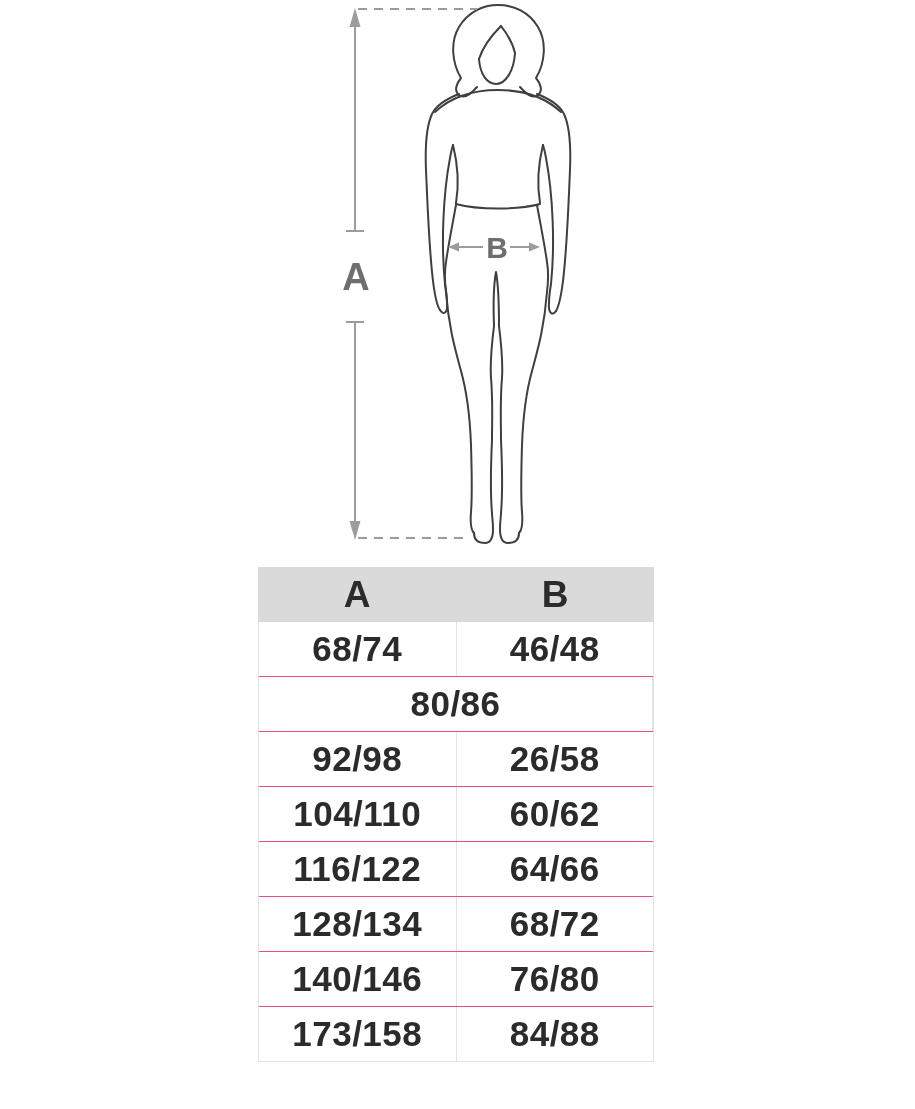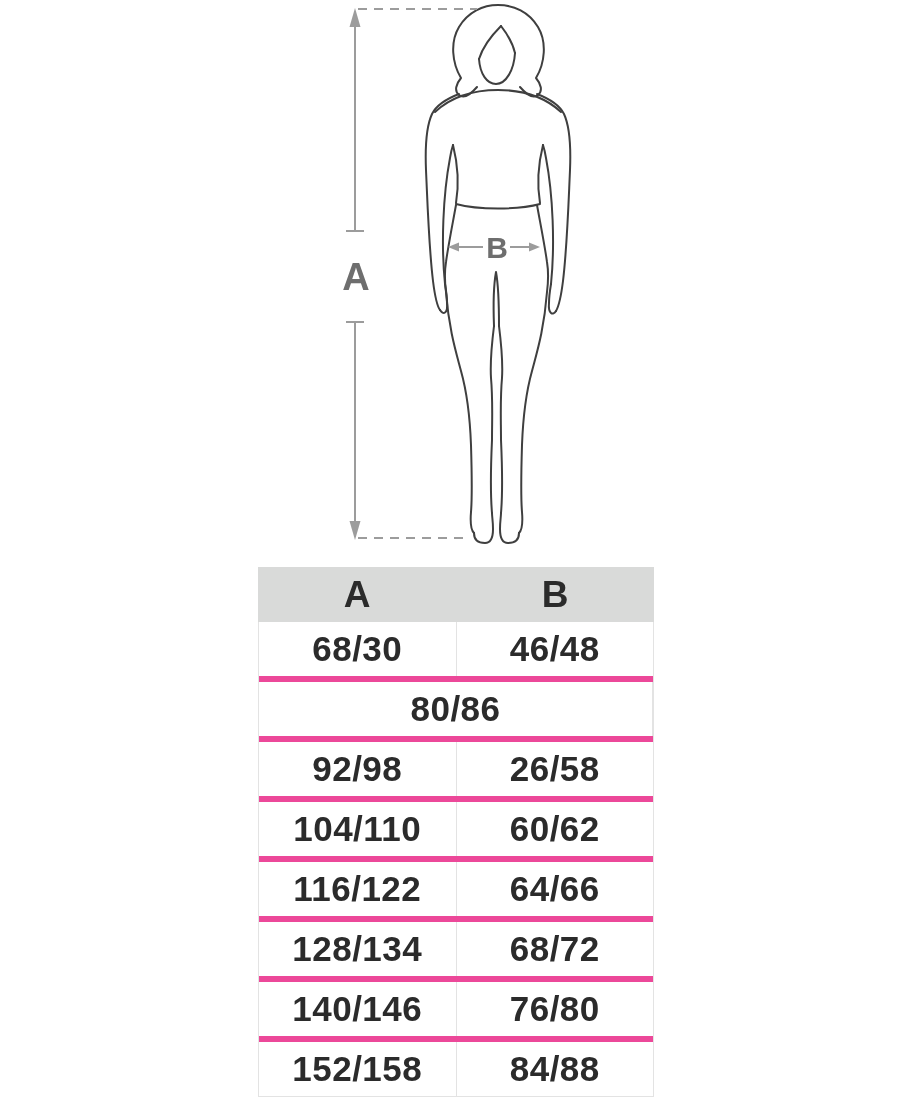--- a/index.html
+++ b/index.html
@@ -50,21 +50,21 @@
   }
   .tbody {
     border: 1px solid #e3e3e3;
     border-top: none;
     background: #ffffff;
   }
   .tr {
     display: flex;
     height: 54px;
   }
-  .tr + .tr { border-top: 6px solid #ec4899; }
+  .tr + .tr { border-top: 1px solid #ec4899; }
   .td {
     flex: 1;
     display: flex;
     align-items: center;
     justify-content: center;
     font-size: 35px;
     font-weight: bold;
     color: #2b2b2b;
     letter-spacing: 0.5px;
   }
@@ -131,21 +131,21 @@
     </g>
   </svg>
 
   <div class="size-table">
     <div class="thead">
       <div class="th">A</div>
       <div class="th">B</div>
     </div>
     <div class="tbody">
       <div class="tr">
-        <div class="td">68/30</div>
+        <div class="td">68/74</div>
         <div class="td">46/48</div>
       </div>
       <div class="tr">
         <div class="td">80/86</div>
       </div>
       <div class="tr">
         <div class="td">92/98</div>
         <div class="td">26/58</div>
       </div>
       <div class="tr">
@@ -158,19 +158,19 @@
       </div>
       <div class="tr">
         <div class="td">128/134</div>
         <div class="td">68/72</div>
       </div>
       <div class="tr">
         <div class="td">140/146</div>
         <div class="td">76/80</div>
       </div>
       <div class="tr">
-        <div class="td">152/158</div>
+        <div class="td">173/158</div>
         <div class="td">84/88</div>
       </div>
     </div>
   </div>
 
 </div>
 
 </body></html>

